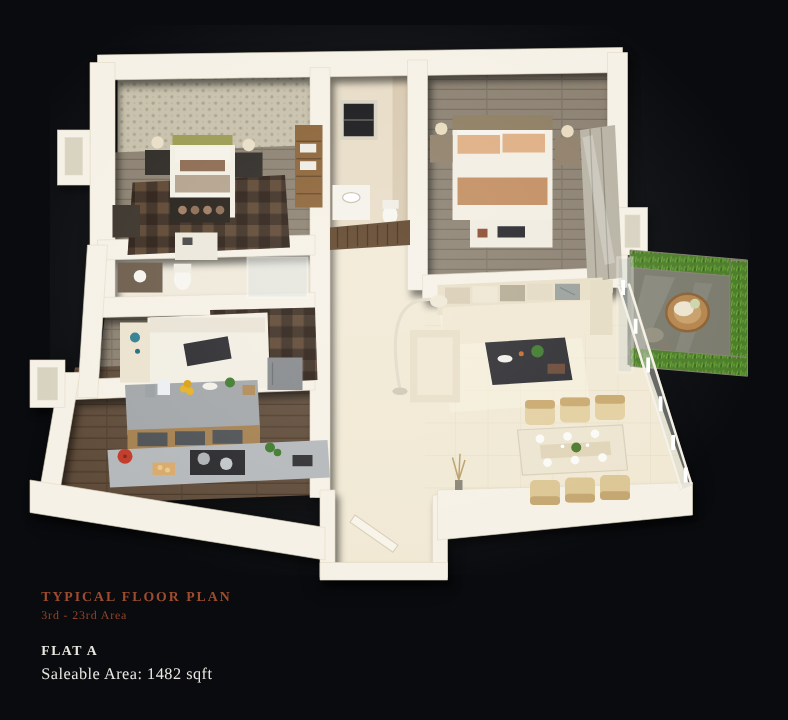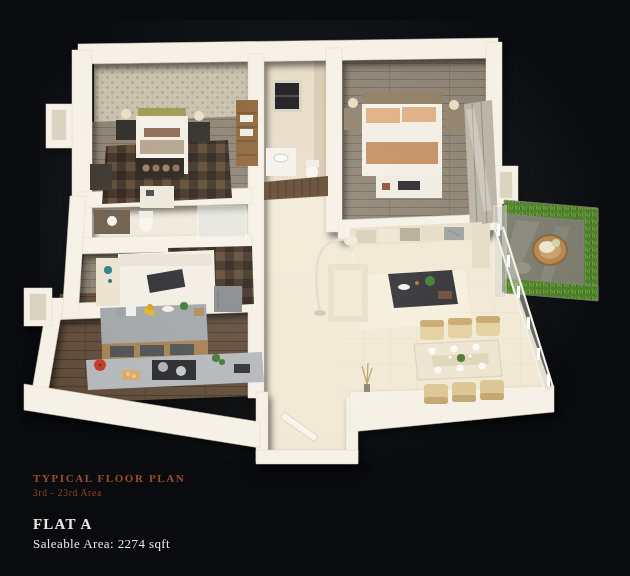--- a/index.html
+++ b/index.html
@@ -4,21 +4,21 @@
 <style>
   html,body{margin:0;padding:0;background:#000;}
   .stage{position:relative;width:630px;height:576px;background:var(--bg,#0a0b0e);overflow:hidden;
          font-family:"Liberation Serif", serif;}
   .stage svg{position:absolute;left:0;top:0;}
   .walls{filter:drop-shadow(3px 5px 3px rgba(0,0,0,.55));}
   .floors{filter:drop-shadow(0 6px 10px rgba(0,0,0,.6));}
   .caption{position:absolute;left:33px;top:472px;line-height:1.25;}
   .cap-title{color:var(--accent-text,#9e4c2e);font-weight:bold;font-size:11px;letter-spacing:1.6px;}
   .cap-sub{color:var(--accent-text,#9e4c2e);font-size:9.5px;letter-spacing:.7px;opacity:.9;margin-top:2px;}
-  .cap-flat{color:var(--caption-text,#e9e7e1);font-weight:bold;font-size:15px;letter-spacing:1.2px;margin-top:15px;}
+  .cap-flat{color:var(--caption-text,#e9e7e1);font-weight:bold;font-size:11px;letter-spacing:1.2px;margin-top:15px;}
   .cap-area{color:var(--caption-text,#e9e7e1);font-size:13px;letter-spacing:.4px;margin-top:3px;}
 </style>
 </head>
 <body>
 
 <div class="stage">
 <svg width="630" height="576" viewBox="0 0 630 576">
   <defs>
     <pattern id="wp" width="10" height="10" patternUnits="userSpaceOnUse">
       <rect width="10" height="10" fill="var(--wallpaper,#c7c0ab)"></rect>
@@ -299,15 +299,15 @@
     <rect x="547" y="374" width="3" height="12" fill="#ffffff"></rect>
   </g>
 
   <rect x="40" y="20" width="560" height="440" fill="url(#glow)" pointer-events="none"></rect>
 </svg>
 
 <div class="caption">
   <div class="cap-title">TYPICAL FLOOR PLAN</div>
   <div class="cap-sub">3rd - 23rd Area</div>
   <div class="cap-flat">FLAT A</div>
-  <div class="cap-area">Saleable Area: 2274 sqft</div>
+  <div class="cap-area">Saleable Area: 1482 sqft</div>
 </div>
 </div>
 
 </body></html>

